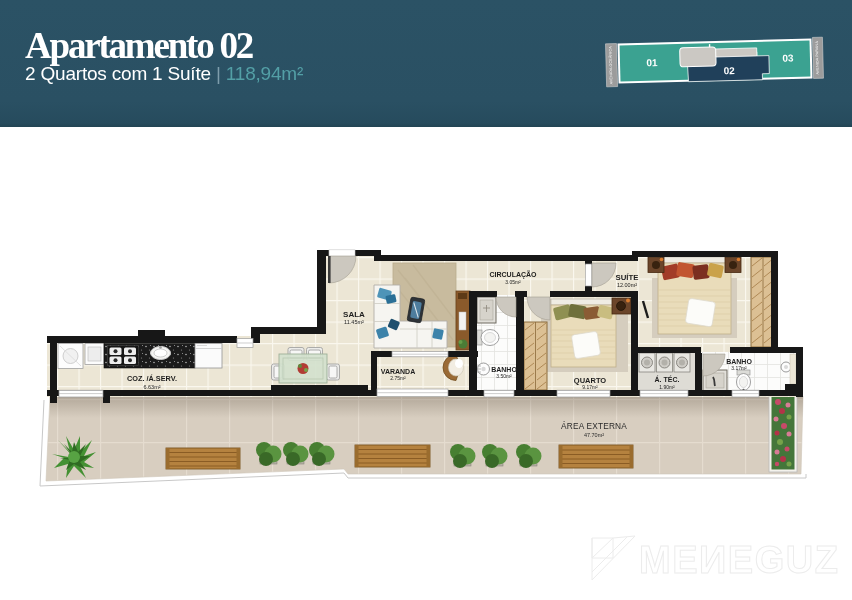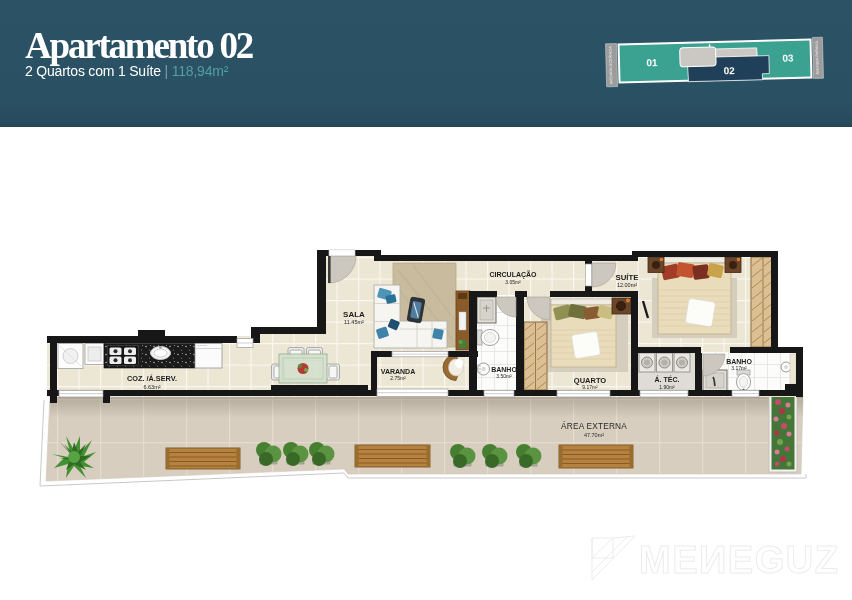--- a/index.html
+++ b/index.html
@@ -6,21 +6,21 @@
 body{font-family:"Liberation Sans",sans-serif;position:relative}
 .abs{position:absolute}
 </style>
 </head>
 <body>
 
 <div class="abs" style="left:0;top:0;width:852px;height:127px;background:linear-gradient(180deg,#2b5265 0%,#2a5063 80%,#264b5d 97%,#224453 100%)"></div>
 
 <div class="abs" style="left:25px;top:27px;color:#fff;font-family:Liberation Serif, serif;font-weight:bold;font-size:37px;letter-spacing:-2.2px;line-height:1;white-space:nowrap">Apartamento 02</div>
 
-<div class="abs" style="left:25px;top:64px;color:#fff;font-size:14px;letter-spacing:-0.2px;line-height:1;white-space:nowrap">2 Quartos com 1 Suíte <span style="color:#7e9dab">|</span> <span style="color:#539fa6">118,94m²</span></div>
+<div class="abs" style="left:25px;top:64px;color:#fff;font-size:19px;letter-spacing:-0.2px;line-height:1;white-space:nowrap">2 Quartos com 1 Suíte <span style="color:#7e9dab">|</span> <span style="color:#539fa6">118,94m²</span></div>
 <svg class="abs" style="left:0;top:0" width="852" height="600" viewBox="0 0 852 600">
 <defs>
 <pattern id="pf" width="21.5" height="21.5" patternUnits="userSpaceOnUse" x="57" y="343">
   <rect width="21.5" height="21.5" fill="#ece6d5"></rect>
   <path d="M0,0.5H21.5M0.5,0V21.5" stroke="#faf7ee" stroke-width="1.3" fill="none"></path>
 </pattern>
 <pattern id="pt" width="43" height="43" patternUnits="userSpaceOnUse" x="57" y="399">
   <rect width="43" height="43" fill="#d8cec0"></rect>
   <path d="M0,0.5H43M0.5,0V43" stroke="#e5dccf" stroke-width="1.4" fill="none"></path>
 </pattern>

